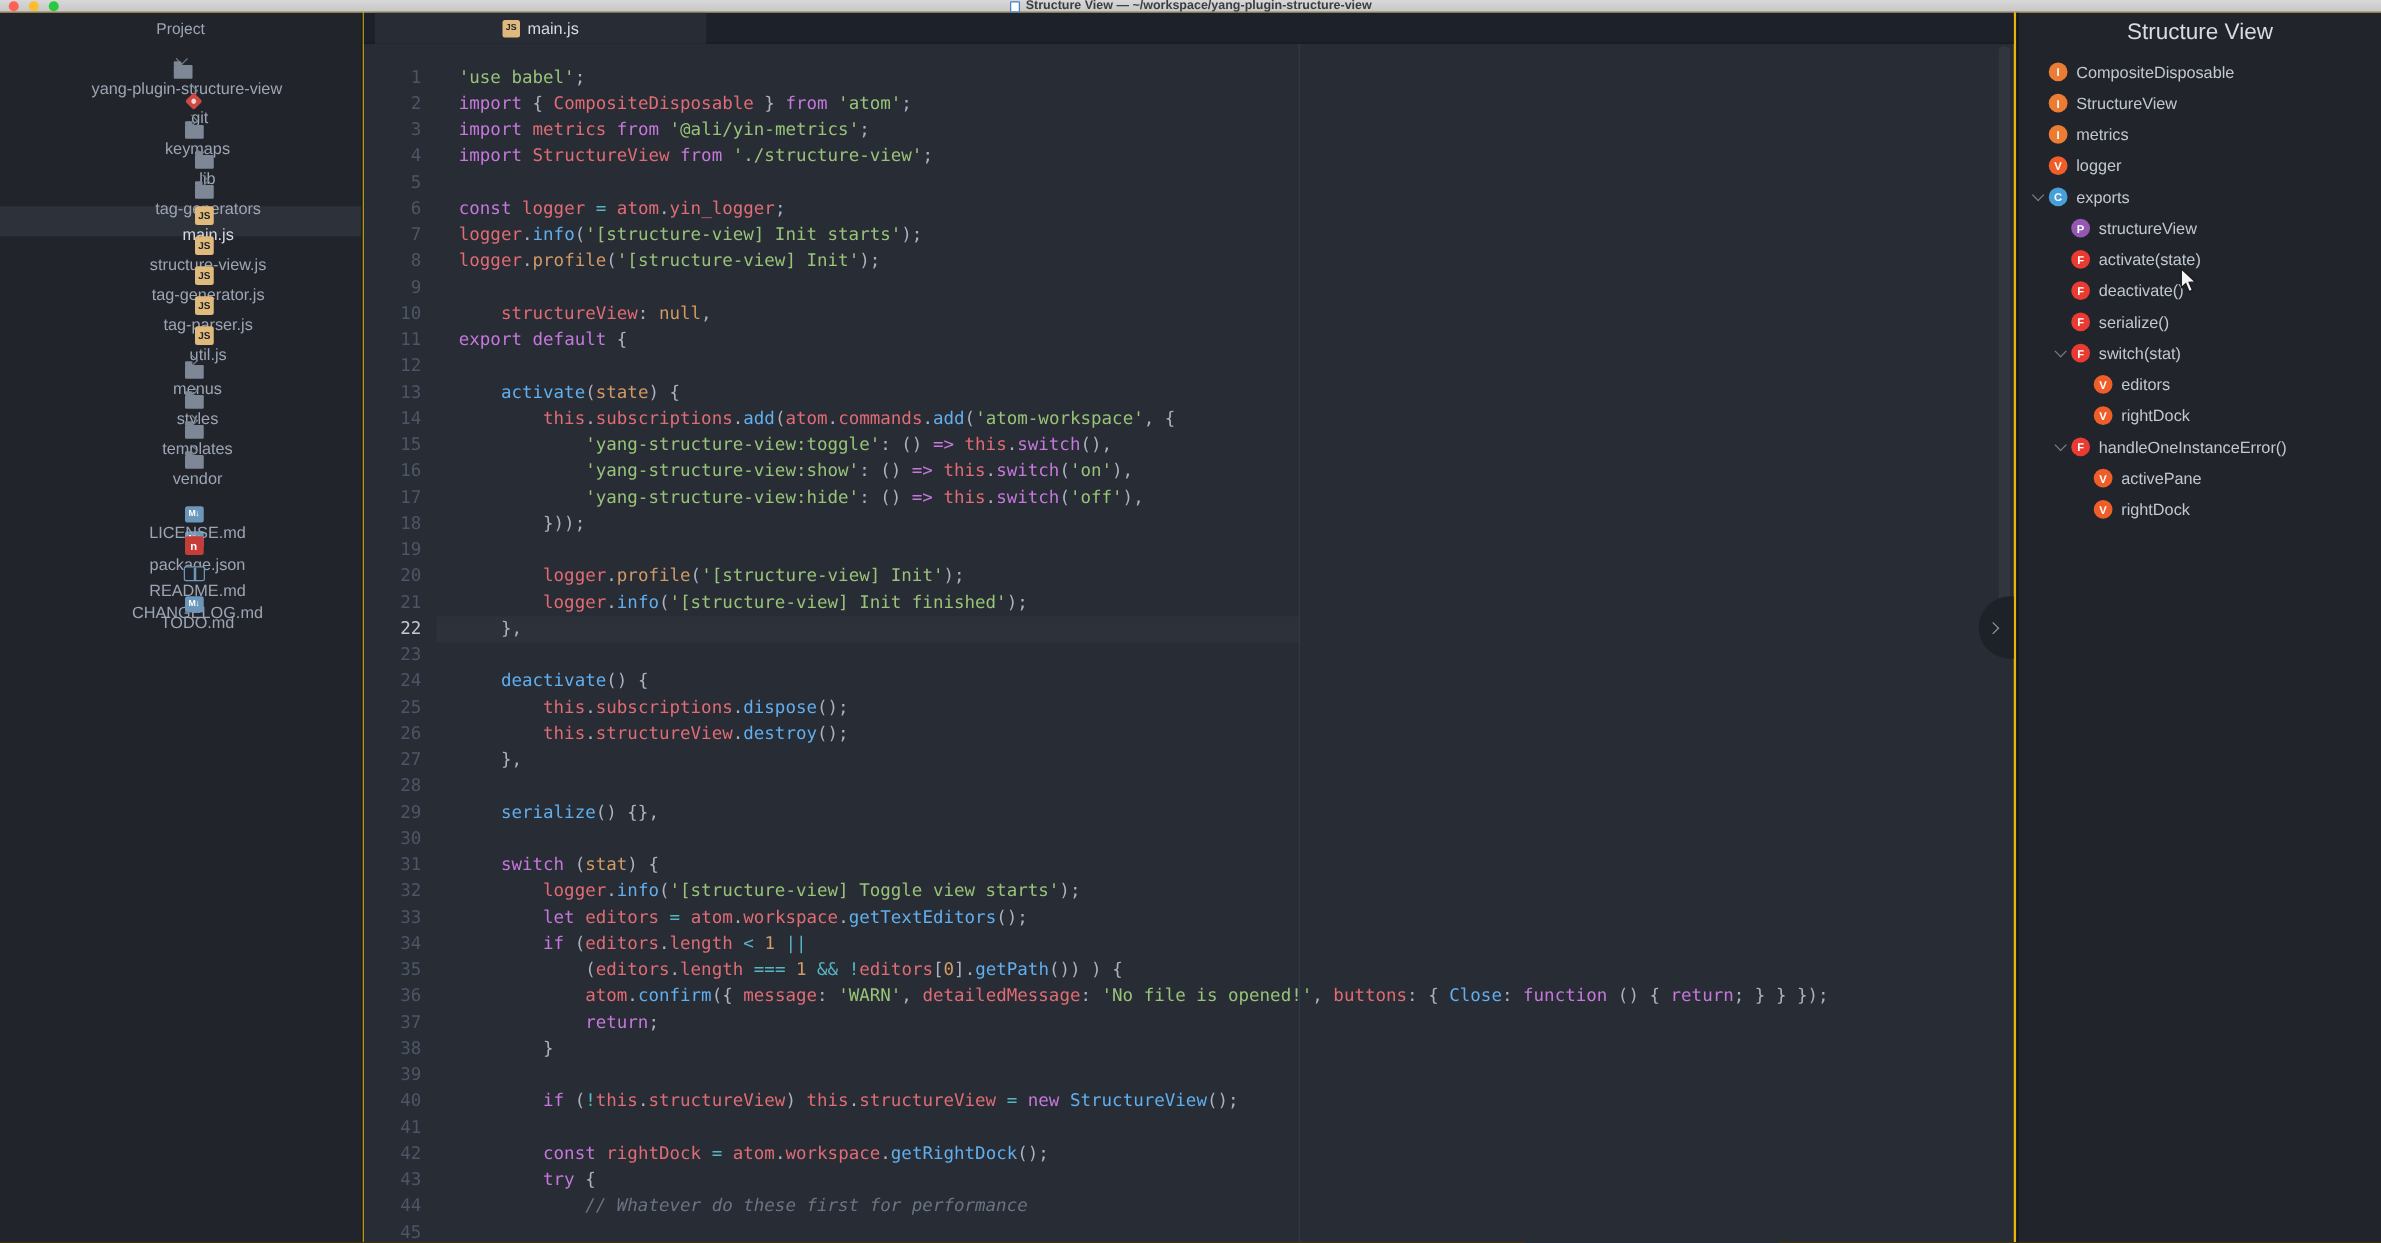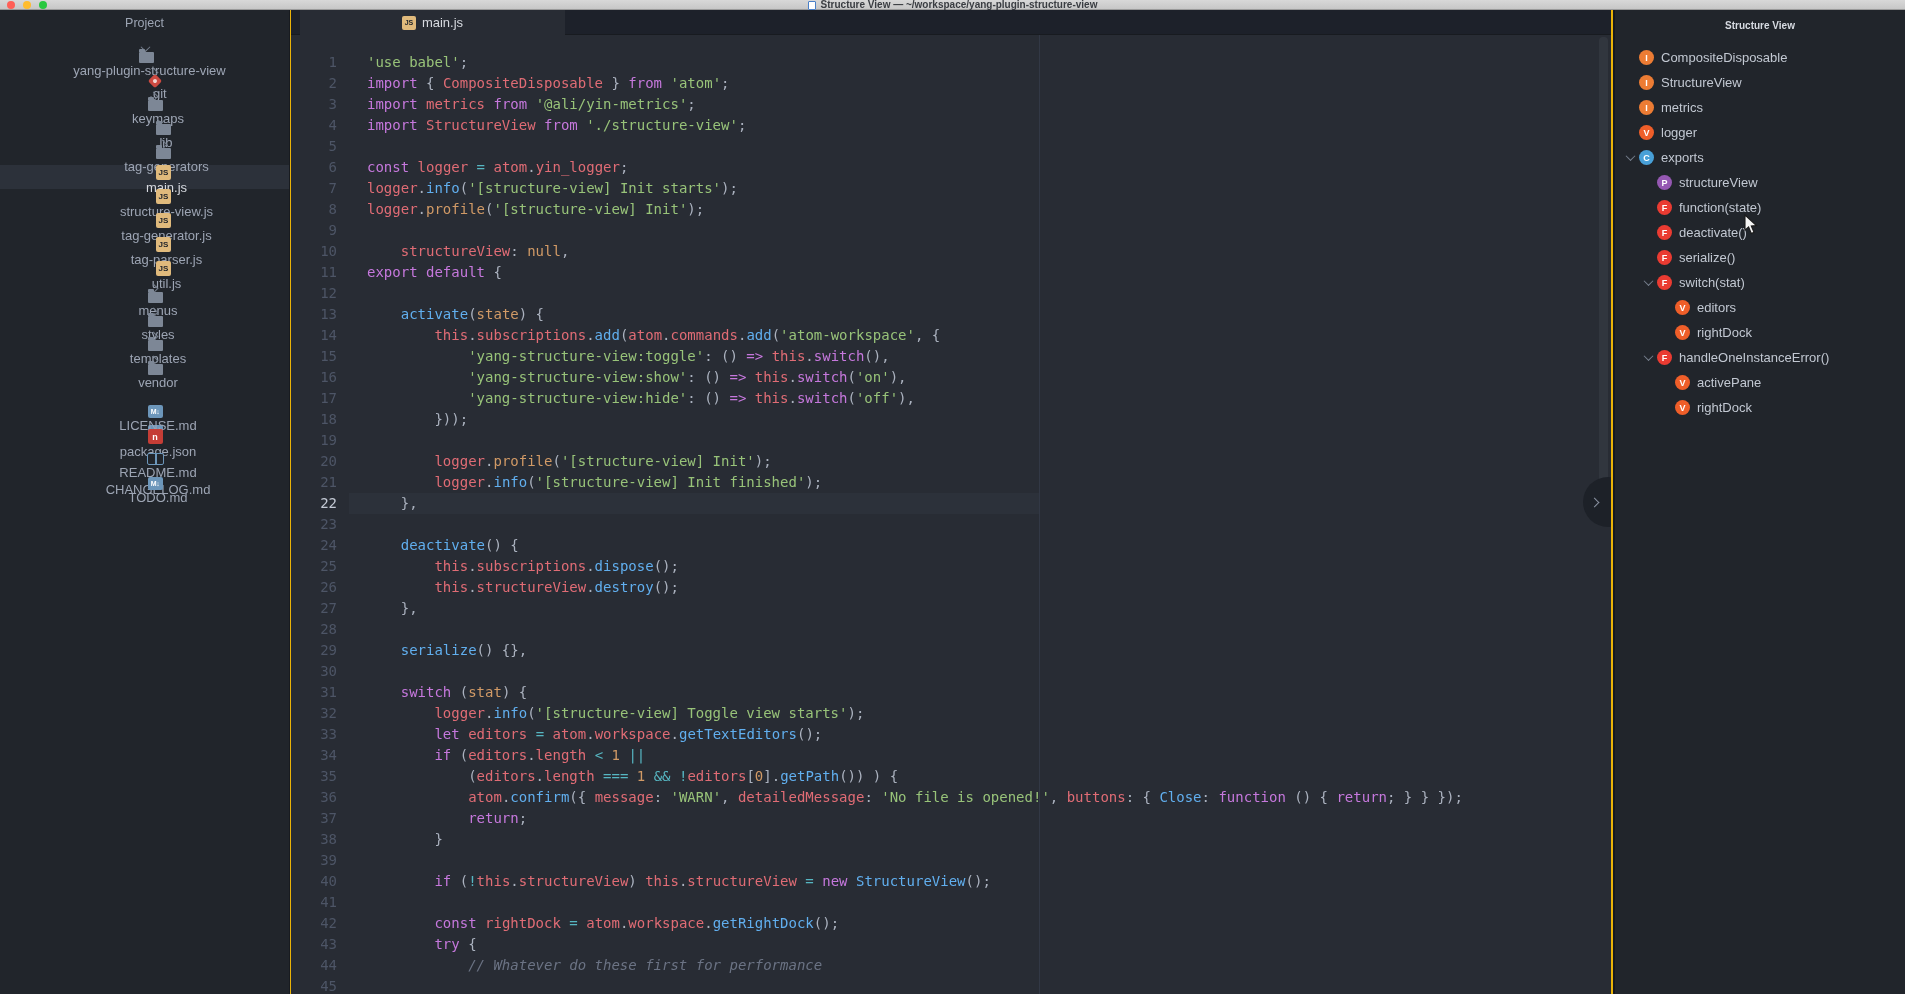--- a/index.html
+++ b/index.html
@@ -110,21 +110,21 @@
   }
   .dock-toggle .chev { border-color:#8b93a2; margin-left:8px; }
 
   
   .right-dock {
     position:absolute; left:1613px; top:10px; width:292px; height:984px;
     background:#21252b; border-left:2px solid #15181e; z-index:5; overflow:hidden;
   }
   .dock-header {
     height:30px; display:flex; align-items:center; justify-content:center;
-    color:#d7dbe2; font-size:10px; font-weight:bold;
+    color:#d7dbe2; font-size:18px; font-weight:normal;
   }
   .struct-list { padding-top:5px; }
   .struct-row { height:25px; display:flex; align-items:center; color:#c2c8d2; font-size:13px; white-space:nowrap; }
   .struct-row .label { margin-left:7px; }
   .sym {
     flex:none; width:15px; height:15px; border-radius:50%;
     display:flex; align-items:center; justify-content:center;
     color:#fff; font-size:9px; font-weight:bold;
   }
   .sym-I { background:#ec7c34; } .sym-V { background:#ef5e29; }
@@ -410,21 +410,21 @@
           <span class="label">exports</span>
         </div>
         <div class="struct-row" style="padding-left: 28px;">
           <span class="chev-slot"></span>
           <span class="sym sym-P">P</span>
           <span class="label">structureView</span>
         </div>
         <div class="struct-row" style="padding-left: 28px;">
           <span class="chev-slot"></span>
           <span class="sym sym-F">F</span>
-          <span class="label">function(state)</span>
+          <span class="label">activate(state)</span>
         </div>
         <div class="struct-row" style="padding-left: 28px;">
           <span class="chev-slot"></span>
           <span class="sym sym-F">F</span>
           <span class="label">deactivate()</span>
         </div>
         <div class="struct-row" style="padding-left: 28px;">
           <span class="chev-slot"></span>
           <span class="sym sym-F">F</span>
           <span class="label">serialize()</span>

